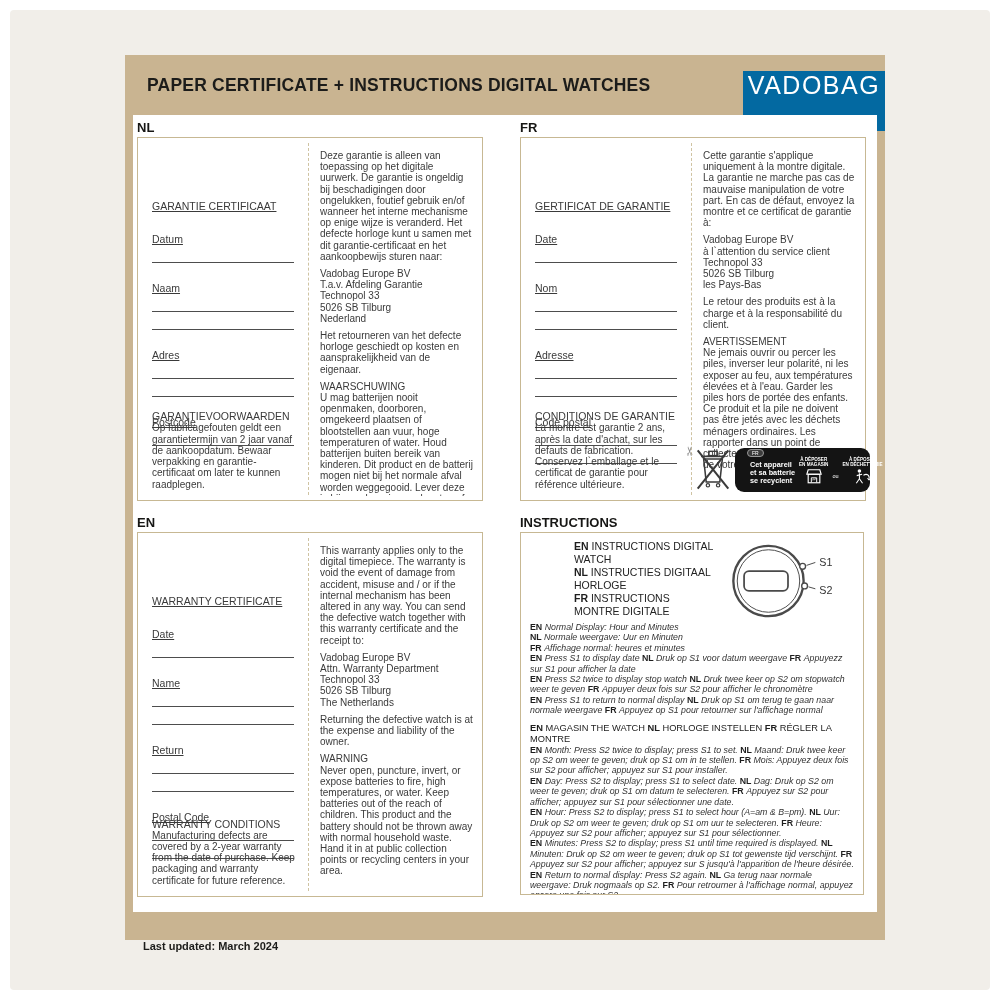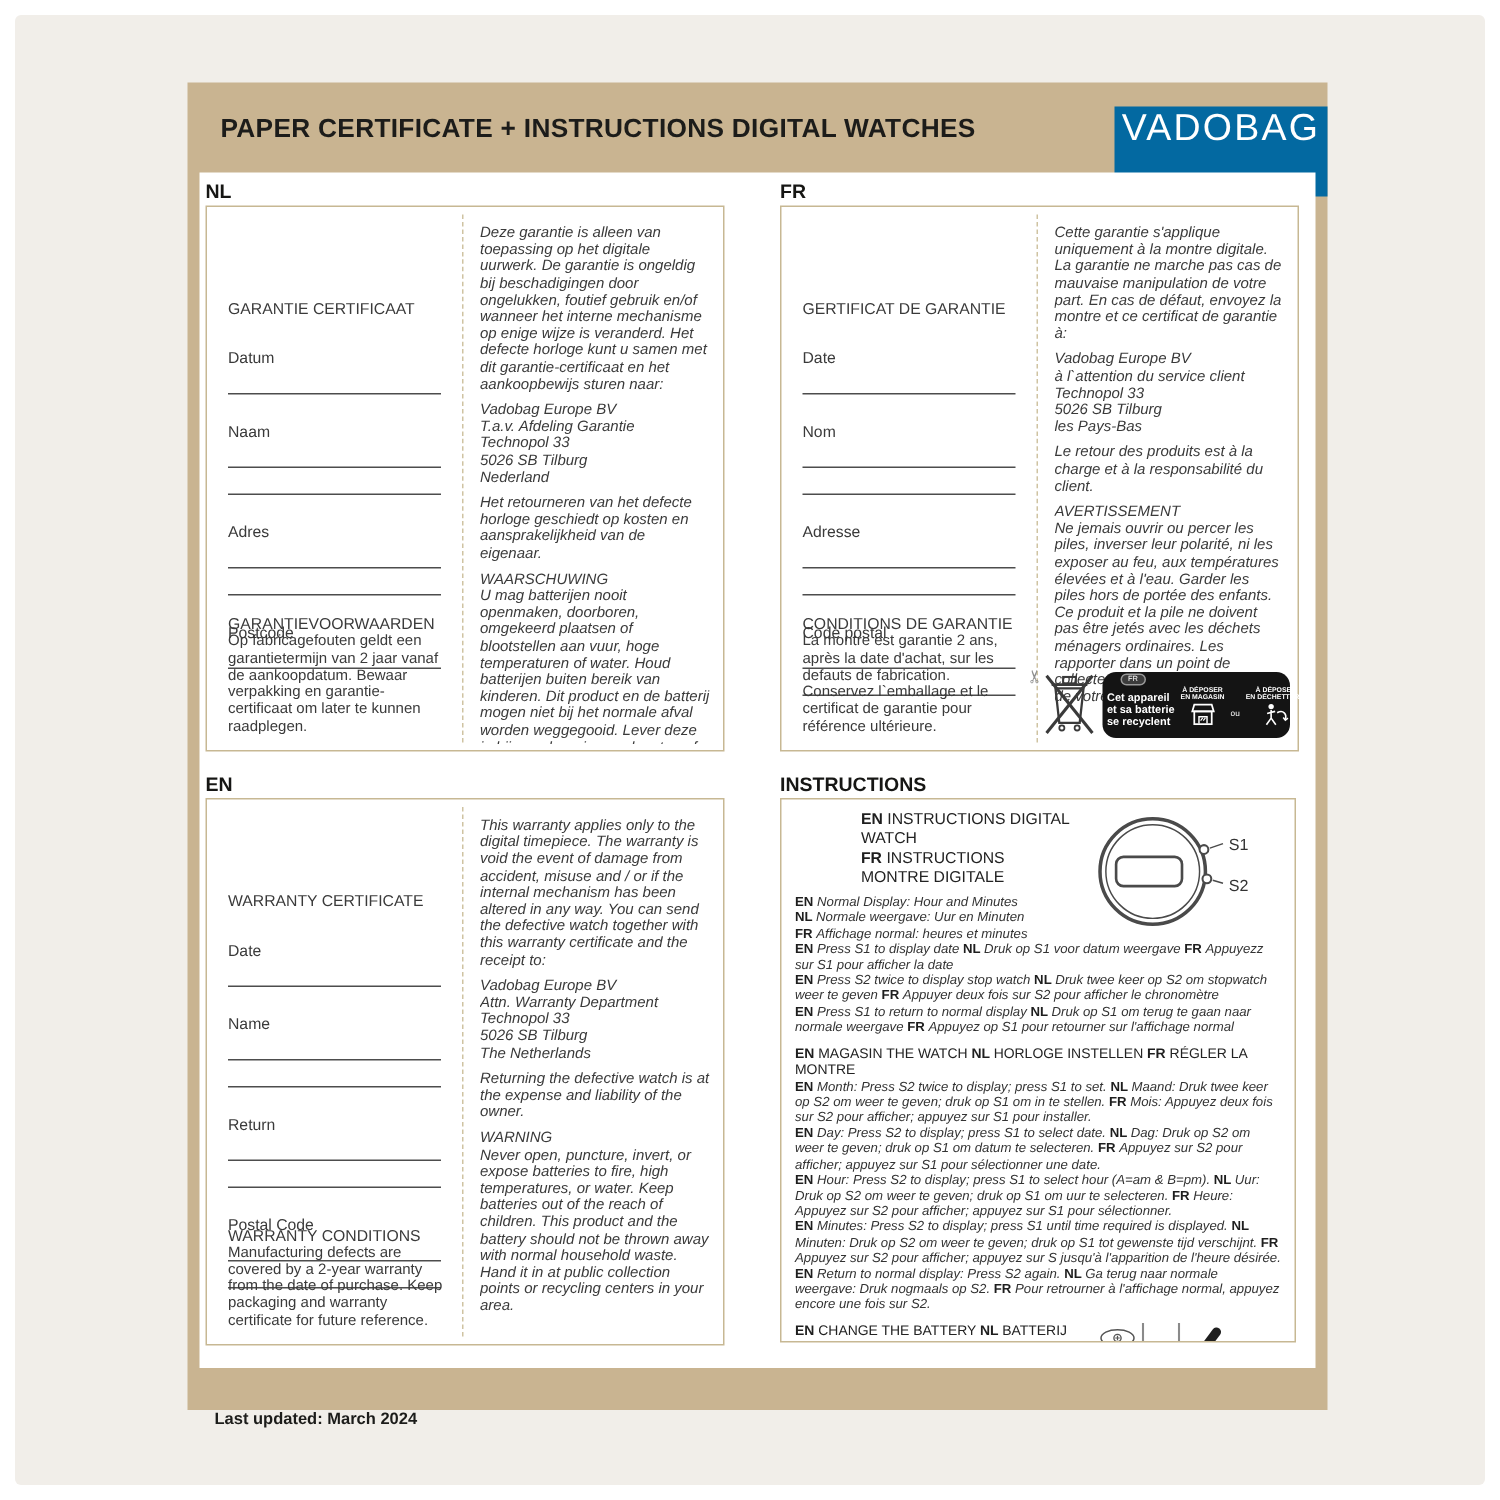--- a/index.html
+++ b/index.html
@@ -19,41 +19,41 @@
   .logo-text{color:#ffffff;font-size:25px;letter-spacing:1.5px;font-weight:400;}
   
   .doc-body{position:absolute;top:60px;left:8px;right:8px;bottom:28px;background:#ffffff;}
   .quad{position:absolute;width:344px;}
   .lang-label{font-size:13px;font-weight:bold;color:#161614;height:14px;margin-bottom:3px;}
   .cert-box{position:relative;width:344px;height:362px;border:1px solid #c6b document;}
   .cert-box{border:1px solid #c6b astratto;}
   .cert-box{border:1px solid #c7b893;background:#fff;}
   .row2 .cert-box{height:363px;}
   
-  .cert-left{position:absolute;left:0;top:0;bottom:0;width:170px;padding:0 14px;box-sizing:border-box;}
+  .cert-left{position:absolute;left:0;top:0;bottom:0;width:170px;padding:0 14px;box-sizing:border-box;text-decoration:underline;}
   .cert-title{margin-top:62px;font-size:10.5px;color:#3a3a3a;}
   .cert-fields .field-label{font-size:10.5px;margin-top:19px;color:#3a3a3a;}
   .cert-fields .field-label.first{margin-top:21px;}
   .cert-fields .write-line{height:17px;border-bottom:1px solid #4d4d4d;}
   .cert-conditions{position:absolute;left:14px;right:12px;bottom:10px;}
   .cond-title{font-size:10.5px;color:#3a3a3a;}
   .cond-text{font-size:10px;line-height:11.3px;color:#3a3a3a;}
   
   .cut-line{position:absolute;left:170px;top:5px;bottom:5px;border-left:1px dashed #cfc3a2;}
   .scissors{position:absolute;left:164px;top:306px;font-size:12px;color:#8e8e8e;transform:rotate(-90deg);}
   
   .cert-right{position:absolute;left:182px;right:9px;top:12px;bottom:4px;font-size:10px;line-height:11.2px;color:#3a3a3a;overflow:hidden;}
-  .cert-right .para{margin-bottom:6px;font-style:italic;}
+  .cert-right .para{margin-bottom:6px;}
   .cert-right .para-title{margin-top:3px;}
   .cert-right .para-text{white-space:pre-line;}
   
   .recycle-row{position:absolute;left:175px;right:5px;bottom:5px;height:50px;display:flex;align-items:center;gap:5px;}
   .weee{flex:0 0 auto;}
   .triman-badge{position:relative;flex:1 1 auto;height:44px;background:#141414;border-radius:9px;color:#fff;
-    display:flex;align-items:center;padding:2px 3px;box-sizing:border-box;gap:4px;}
+    display:flex;align-items:center;padding:2px 15px;box-sizing:border-box;gap:4px;}
   .fr-pill{position:absolute;top:1px;left:12px;font-size:5px;border:1px solid #9a9a9a;background:#3c3c3c;border-radius:6px;padding:0 4px;line-height:6px;}
   .badge-text{font-size:7.3px;font-weight:bold;line-height:8.2px;white-space:pre-line;flex:0 0 auto;margin-top:6px;}
   .badge-opt{display:flex;flex-direction:column;align-items:center;flex:0 0 auto;margin-top:2px;}
   .opt-label{font-size:4.6px;font-weight:bold;line-height:5.2px;white-space:pre-line;text-align:center;margin-bottom:1px;}
   .badge-ou{font-size:5.5px;margin-top:12px;}
   
   .ibox{padding:7px 9px;box-sizing:border-box;overflow:hidden;}
   .watch-svg{float:right;width:132px;height:82px;margin:0 0 3px 6px;}
   .ititle-line{font-size:10.5px;line-height:13px;color:#222;padding-left:44px;}
   .iline{font-size:8.8px;line-height:10.4px;color:#333;}
@@ -272,20 +272,21 @@
             <circle cx="81" cy="27" r="3" fill="#fff" stroke="#4a4a4a" stroke-width="1.4"></circle>
             <circle cx="83" cy="47" r="3" fill="#fff" stroke="#4a4a4a" stroke-width="1.4"></circle>
             <line x1="85" y1="26" x2="94" y2="23" stroke="#4a4a4a" stroke-width="1"></line>
             <line x1="87" y1="48" x2="94" y2="50" stroke="#4a4a4a" stroke-width="1"></line>
             <text x="98" y="27" font-size="11" fill="#333">S1</text>
             <text x="98" y="55" font-size="11" fill="#333">S2</text>
           </svg>
 
           <div>
               <div class="ititle-line"><span class="lg">EN </span><span>INSTRUCTIONS DIGITAL WATCH</span></div>
+              <div class="ititle-line"><span class="lg">NL </span><span>INSTRUCTIES DIGITAAL HORLOGE</span></div>
               <div class="ititle-line"><span class="lg">FR </span><span>INSTRUCTIONS MONTRE DIGITALE</span></div>
             </div>
           <div class="iblock">
               <div class="iline"><span class="lg">EN </span><span class="it">Normal Display: Hour and Minutes</span></div>
               <div class="iline"><span class="lg">NL </span><span class="it">Normale weergave: Uur en Minuten</span></div>
               <div class="iline"><span class="lg">FR </span><span class="it">Affichage normal: heures et minutes</span></div>
               <div class="iline"><span class="lg">EN </span><span class="it">Press S1 to display date </span><span class="lg">NL </span><span class="it">Druk op S1 voor datum weergave </span><span class="lg">FR </span><span class="it">Appuyezz sur S1 pour afficher la date</span></div>
               <div class="iline"><span class="lg">EN </span><span class="it">Press S2 twice to display stop watch </span><span class="lg">NL </span><span class="it">Druk twee keer op S2 om stopwatch weer te geven </span><span class="lg">FR </span><span class="it">Appuyer deux fois sur S2 pour afficher le chronomètre</span></div>
               <div class="iline"><span class="lg">EN </span><span class="it">Press S1 to return to normal display </span><span class="lg">NL </span><span class="it">Druk op S1 om terug te gaan naar normale weergave </span><span class="lg">FR </span><span class="it">Appuyez op S1 pour retourner sur l'affichage normal</span></div>
             </div>

